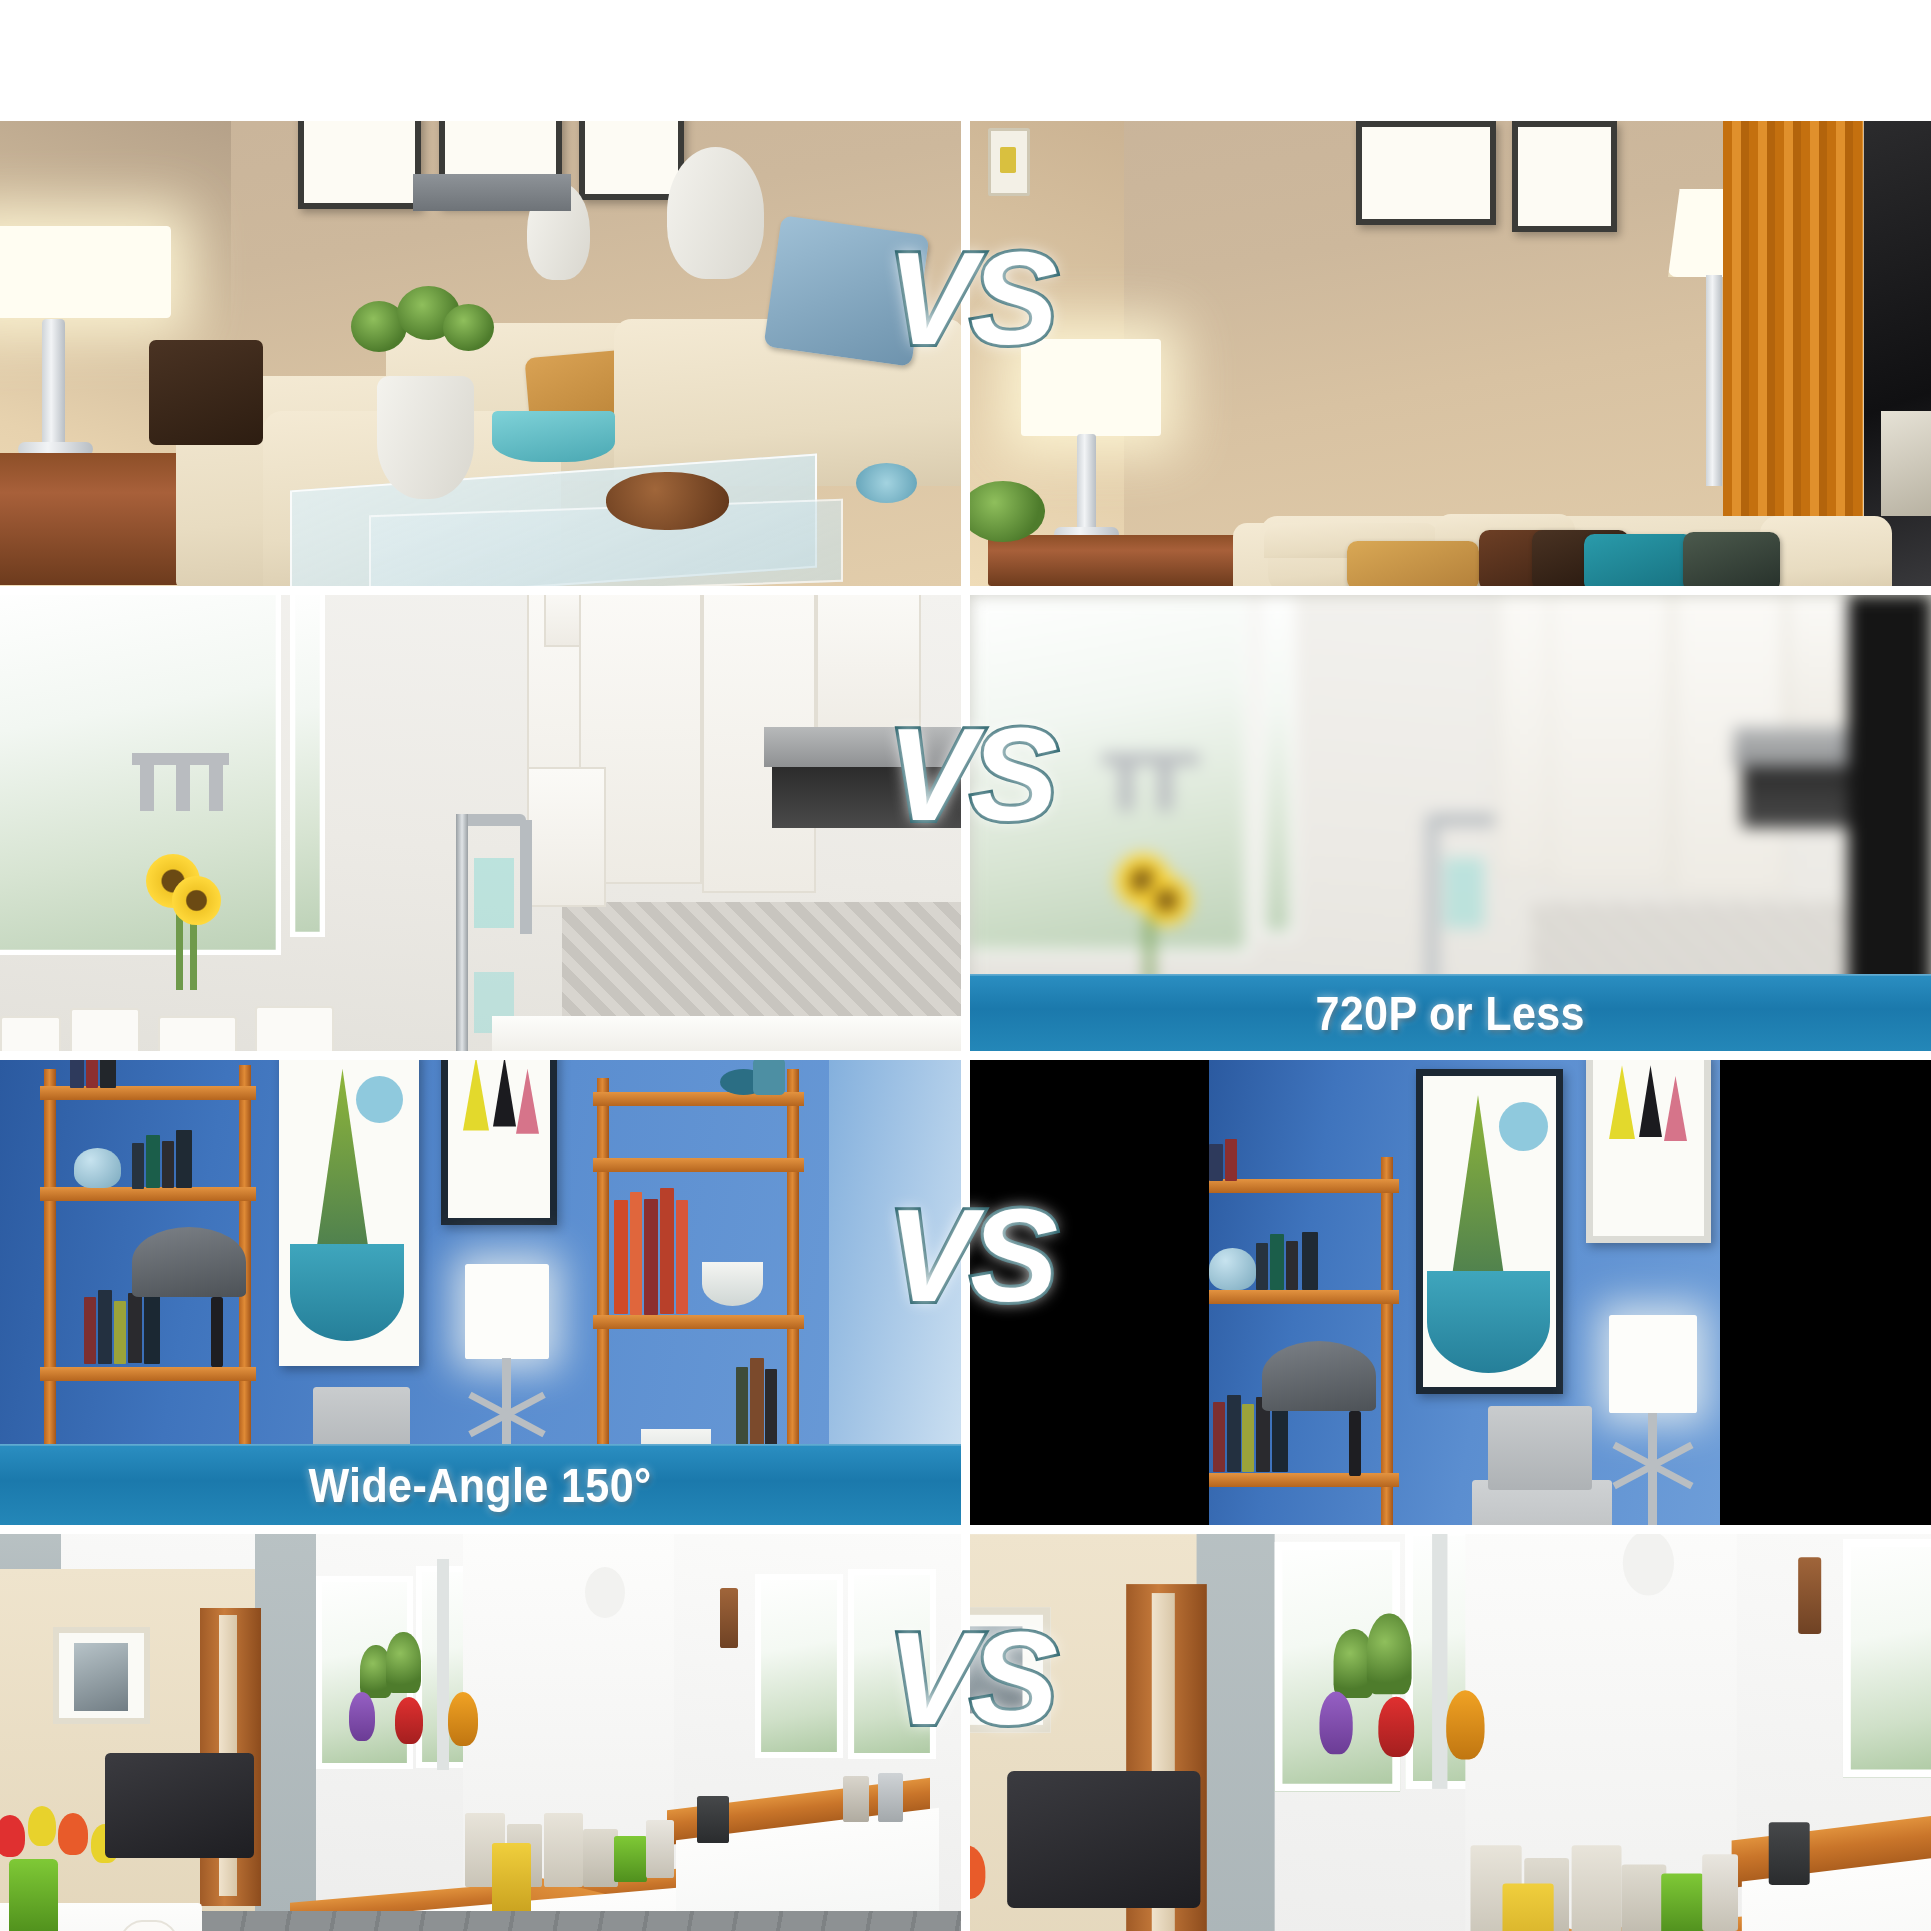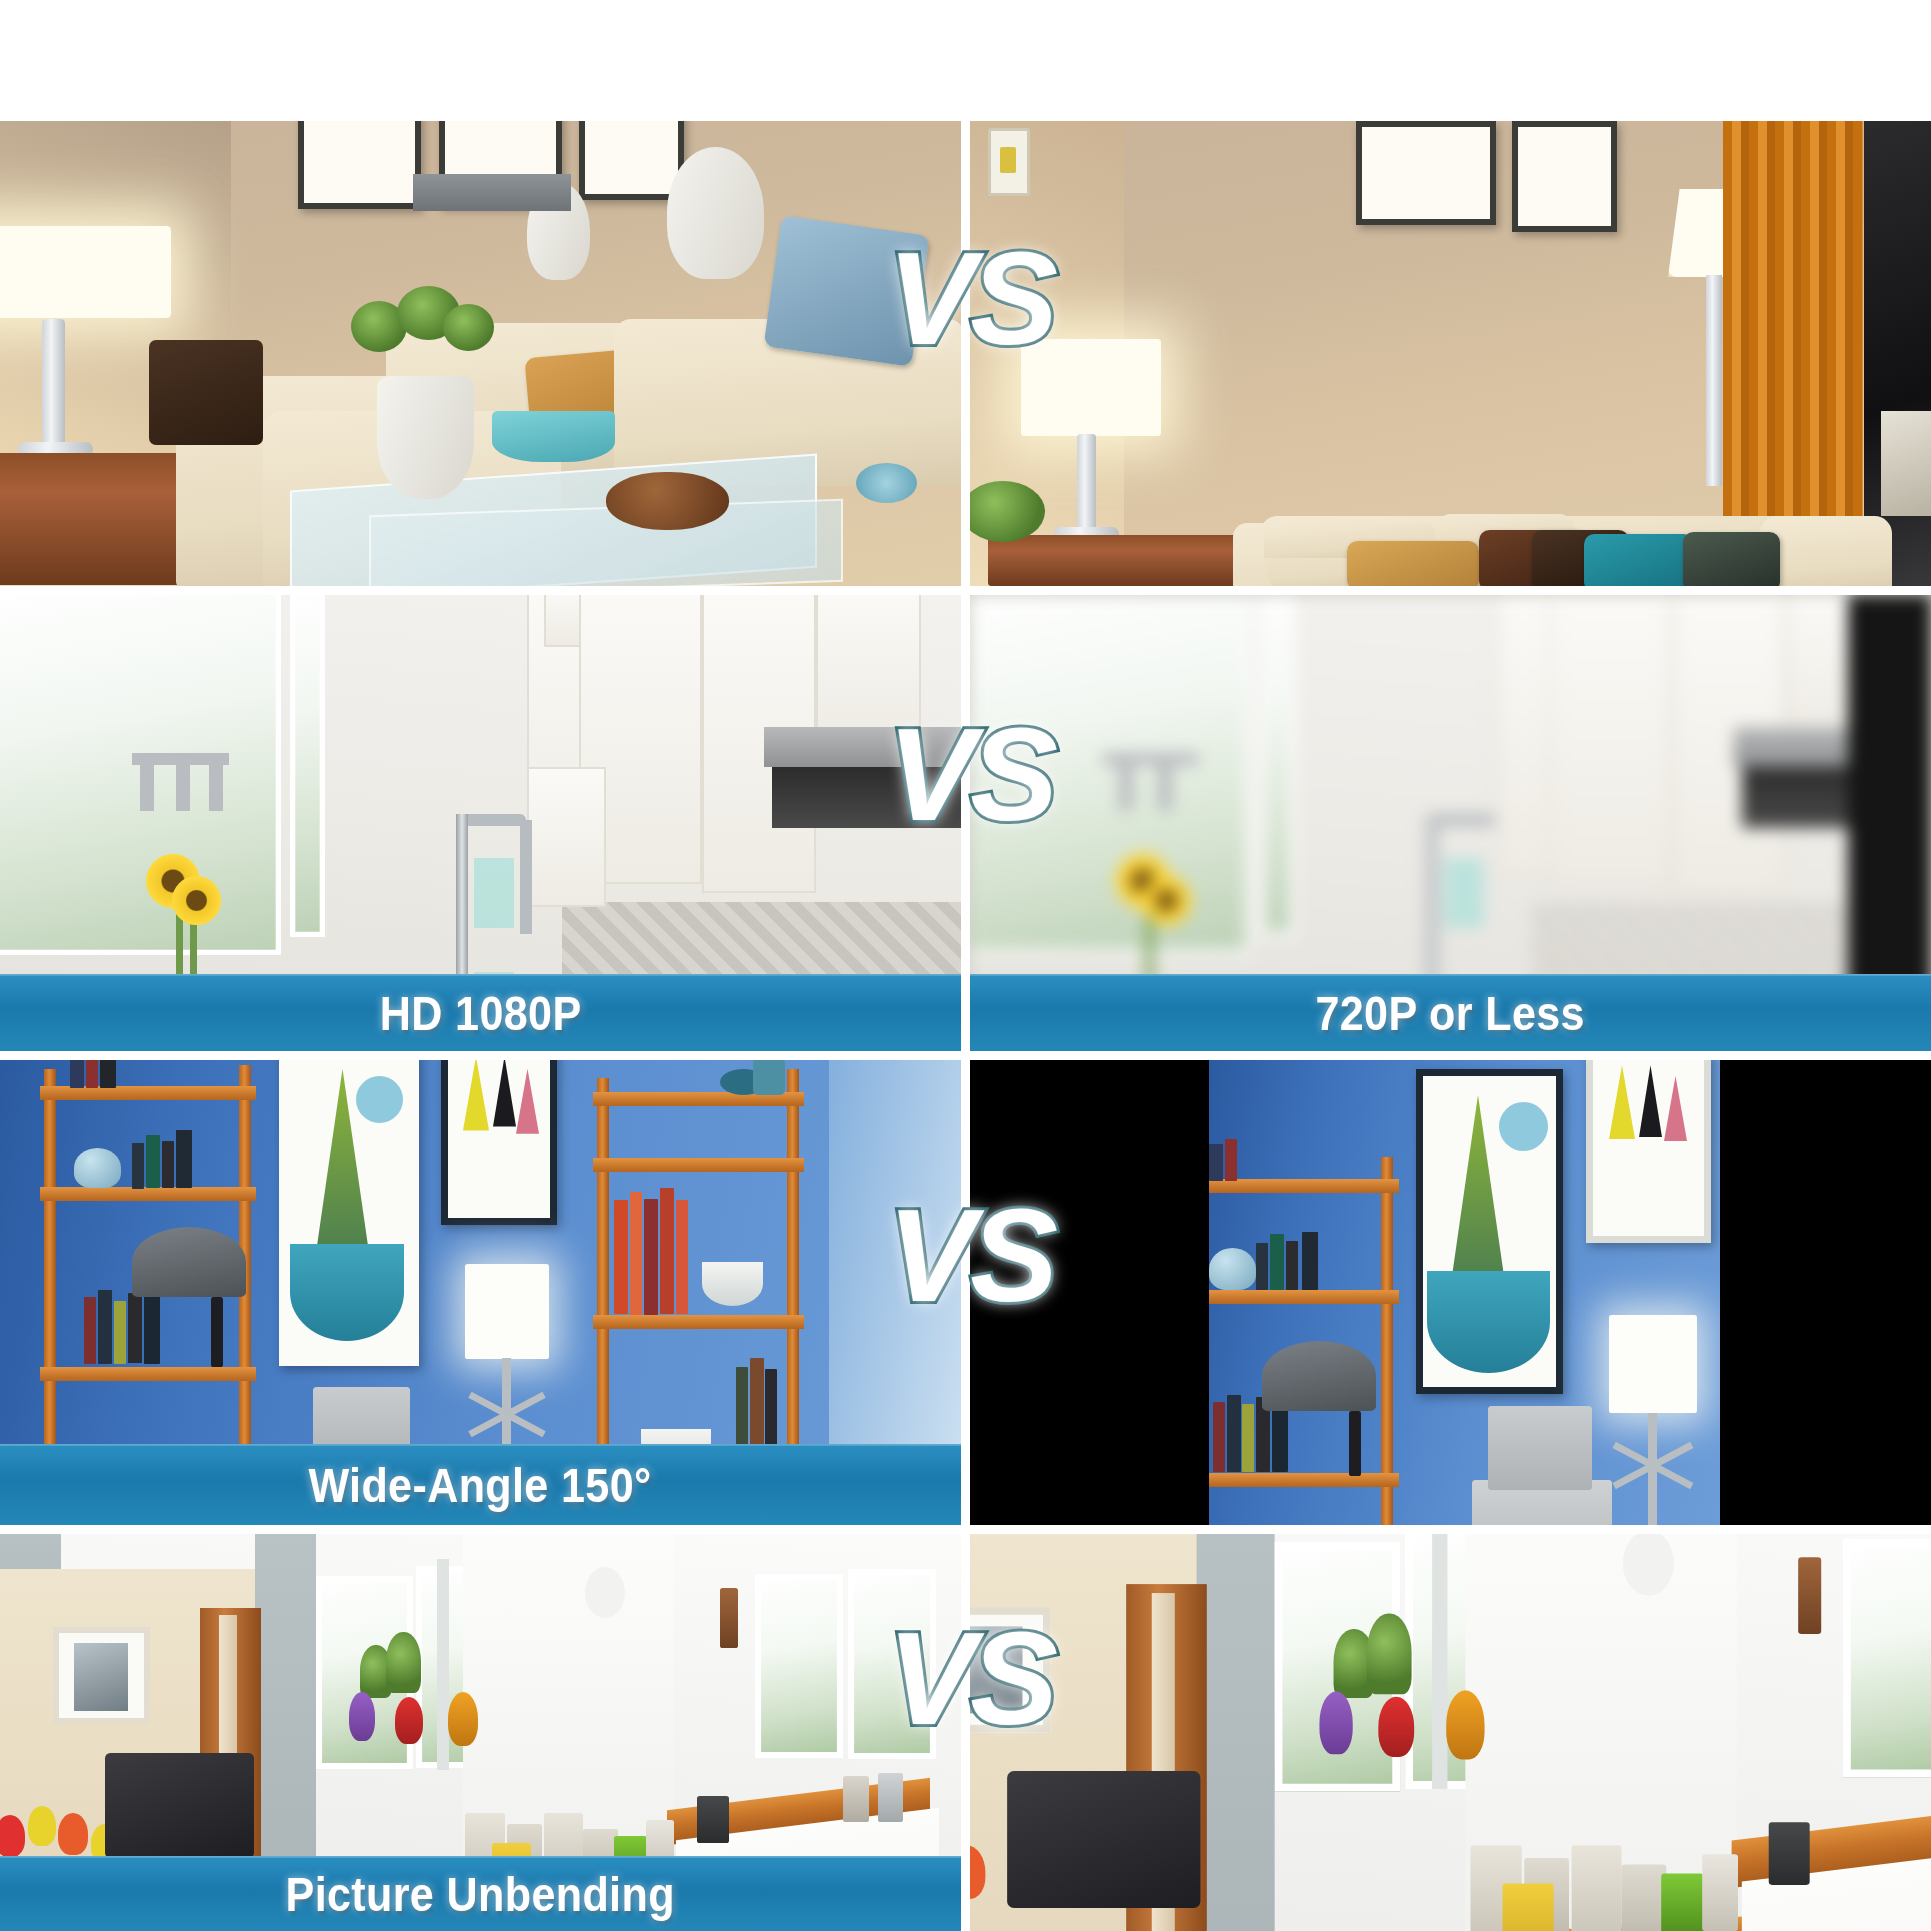--- a/index.html
+++ b/index.html
@@ -263,23 +263,20 @@
           <div style="position:absolute;left:474px;top:263px;width:40px;height:70px;background:rgba(150,220,215,.55);"></div>
           <div style="position:absolute;left:474px;top:377px;width:40px;height:61px;background:rgba(150,220,215,.5);"></div>
 
           <div class="kt-counter" style="left:492px;top:421px;width:474px;height:53px;"></div>
 
           <div class="chair-w" style="left:0px;top:421px;width:61px;height:132px;"></div>
           <div class="chair-w" style="left:70px;top:413px;width:70px;height:132px;"></div>
           <div class="chair-w" style="left:158px;top:421px;width:79px;height:123px;"></div>
           <div class="chair-w" style="left:255px;top:411px;width:79px;height:123px;"></div>
 
-        </div>
-        <div class="caption">
-          <span>HD 1080P</span>
         </div>
       </div>
 
       <div class="cell right">
         <div class="scene" style="filter:blur(8px);">
           <div class="kt-bg"></div>
           <div class="kt-win" style="left:-8.8px;top:-8.8px;width:290px;height:369px;"></div>
           <div class="kt-win" style="left:290px;top:-8.8px;width:35px;height:351px;"></div>
           <div class="chandelier" style="left:132px;top:158px;width:97px;height:12.3px;"></div>
           <div class="chandelier" style="left:149px;top:170px;width:14px;height:46px;"></div>
@@ -488,23 +485,20 @@
           <div class="bk-tbl" style="left:-53px;top:369px;width:255px;height:158px;"></div>
 
           <div style="position:absolute;left:8.8px;top:325px;width:49px;height:79px;background:linear-gradient(180deg,#7fc936,#4d8d1b);border-radius:5.3px;"></div>
           <div class="tulip" style="left:-5.3px;top:281px;width:30px;height:42px;background:#e03030;"></div>
           <div class="tulip" style="left:28px;top:272px;width:28px;height:40px;background:#e8d22c;"></div>
           <div class="tulip" style="left:58px;top:279px;width:30px;height:42px;background:#e85b2a;"></div>
           <div class="tulip" style="left:91px;top:290px;width:28px;height:39px;background:#e8d22c;"></div>
           <div class="chair-w" style="left:114px;top:386px;width:70px;height:105px;border-radius:40% 40% 8% 8%;"></div>
           <div style="position:absolute;left:105px;top:219px;width:149px;height:105px;background:linear-gradient(160deg,#3b3b40,#1e1e22);border-radius:5.3px;"></div>
         </div>
-        <div class="caption">
-          <span>Picture Unbending</span>
-        </div>
       </div>
 
       <div class="cell right">
         <div class="scene" style="transform:scale(1.28) translate(19.3px,5.3px);transform-origin:42% 52%;">
           <div class="bk-bg"></div>
 
           <div class="bk-beigeroom" style="left:0px;top:40px;width:255px;height:351px;"></div>
           <div style="position:absolute;left:35px;top:97px;width:97px;height:98px;background:#fafaf6;border:6.1px solid #e2ddce;"></div>
           <div style="position:absolute;left:56px;top:112px;width:54px;height:68px;background:linear-gradient(160deg,#b7c3c8,#717d84);"></div>
           <div class="bk-greywall" style="left:246px;top:-8.8px;width:61px;height:421px;"></div>

